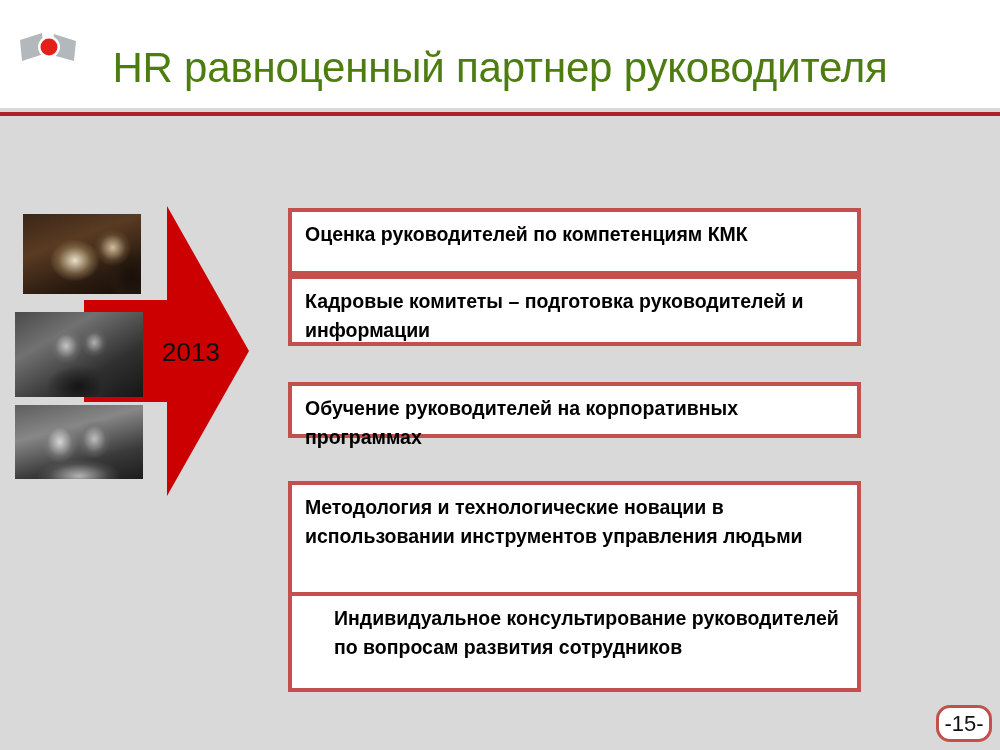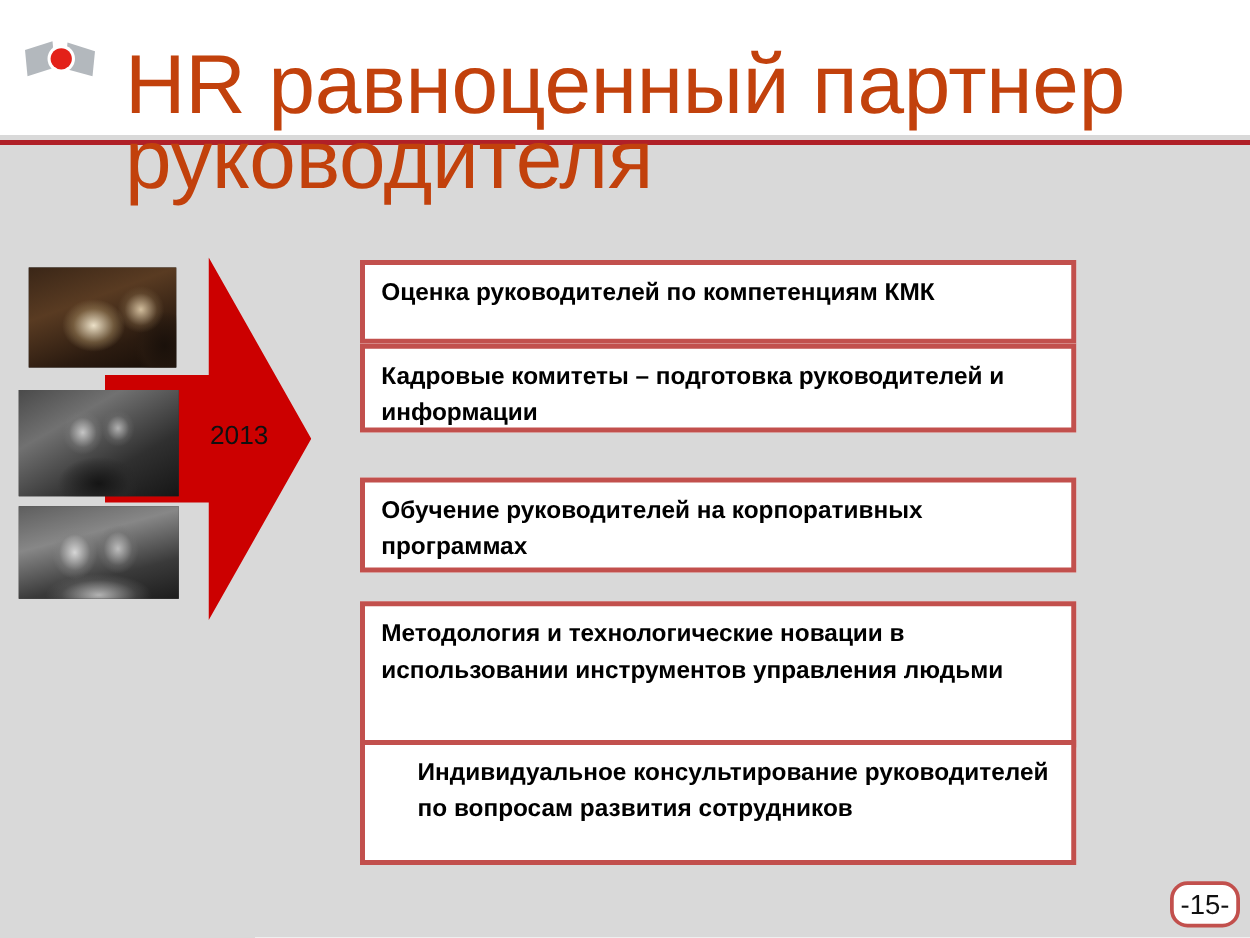--- a/index.html
+++ b/index.html
@@ -40,24 +40,25 @@
     left: 18px; top: 28px;
     width: 62px; height: 44px;
   }
 
   
   .slide-title {
     position: absolute;
     left: 100px;
     top: 38px;
     width: 800px;
-    font-size: 67px;
+    text-align: center;
+    font-size: 42px;
     line-height: 60px;
     font-weight: 400;
-    color: #c2410c;
+    color: #4d7c0f;
     letter-spacing: -0.2px;
     white-space: normal;
     z-index: 5;
     pointer-events: none;
   }
 
   
   .lead-text {
     position: absolute;
     left: 22px;
@@ -107,22 +108,22 @@
 
   
   .arrow {
     position: absolute;
     left: 84px; top: 206px;
     width: 165px; height: 290px;
     z-index: 3;
   }
   .arrow-year {
     position: absolute;
-    left: 168px; top: 337px;
-    font-size: 21px;
+    left: 162px; top: 337px;
+    font-size: 26px;
     color: #101010;
     z-index: 6;
   }
 
   
   .box {
     position: absolute;
     left: 288px;
     width: 573px;
     box-sizing: border-box;
@@ -130,21 +131,21 @@
     border: 4px solid #c2504d;
     color: #000000;
     font-weight: bold;
     font-size: 19.5px;
     line-height: 29px;
     padding: 8px 12px 8px 13px;
     z-index: 4;
   }
   .box-1 { top: 208px; height: 67px; }
   .box-2 { top: 275px; height: 71px; }
-  .box-3 { top: 382px; height: 76px; }
+  .box-3 { top: 382px; height: 56px; }
   .box-4 { top: 481px; height: 117px; }
   .box-5 { top: 592px; height: 100px; padding-left: 42px; }
 
   
   .page-num {
     position: absolute;
     right: 8px;
     bottom: 8px;
     width: 56px;
     height: 37px;

